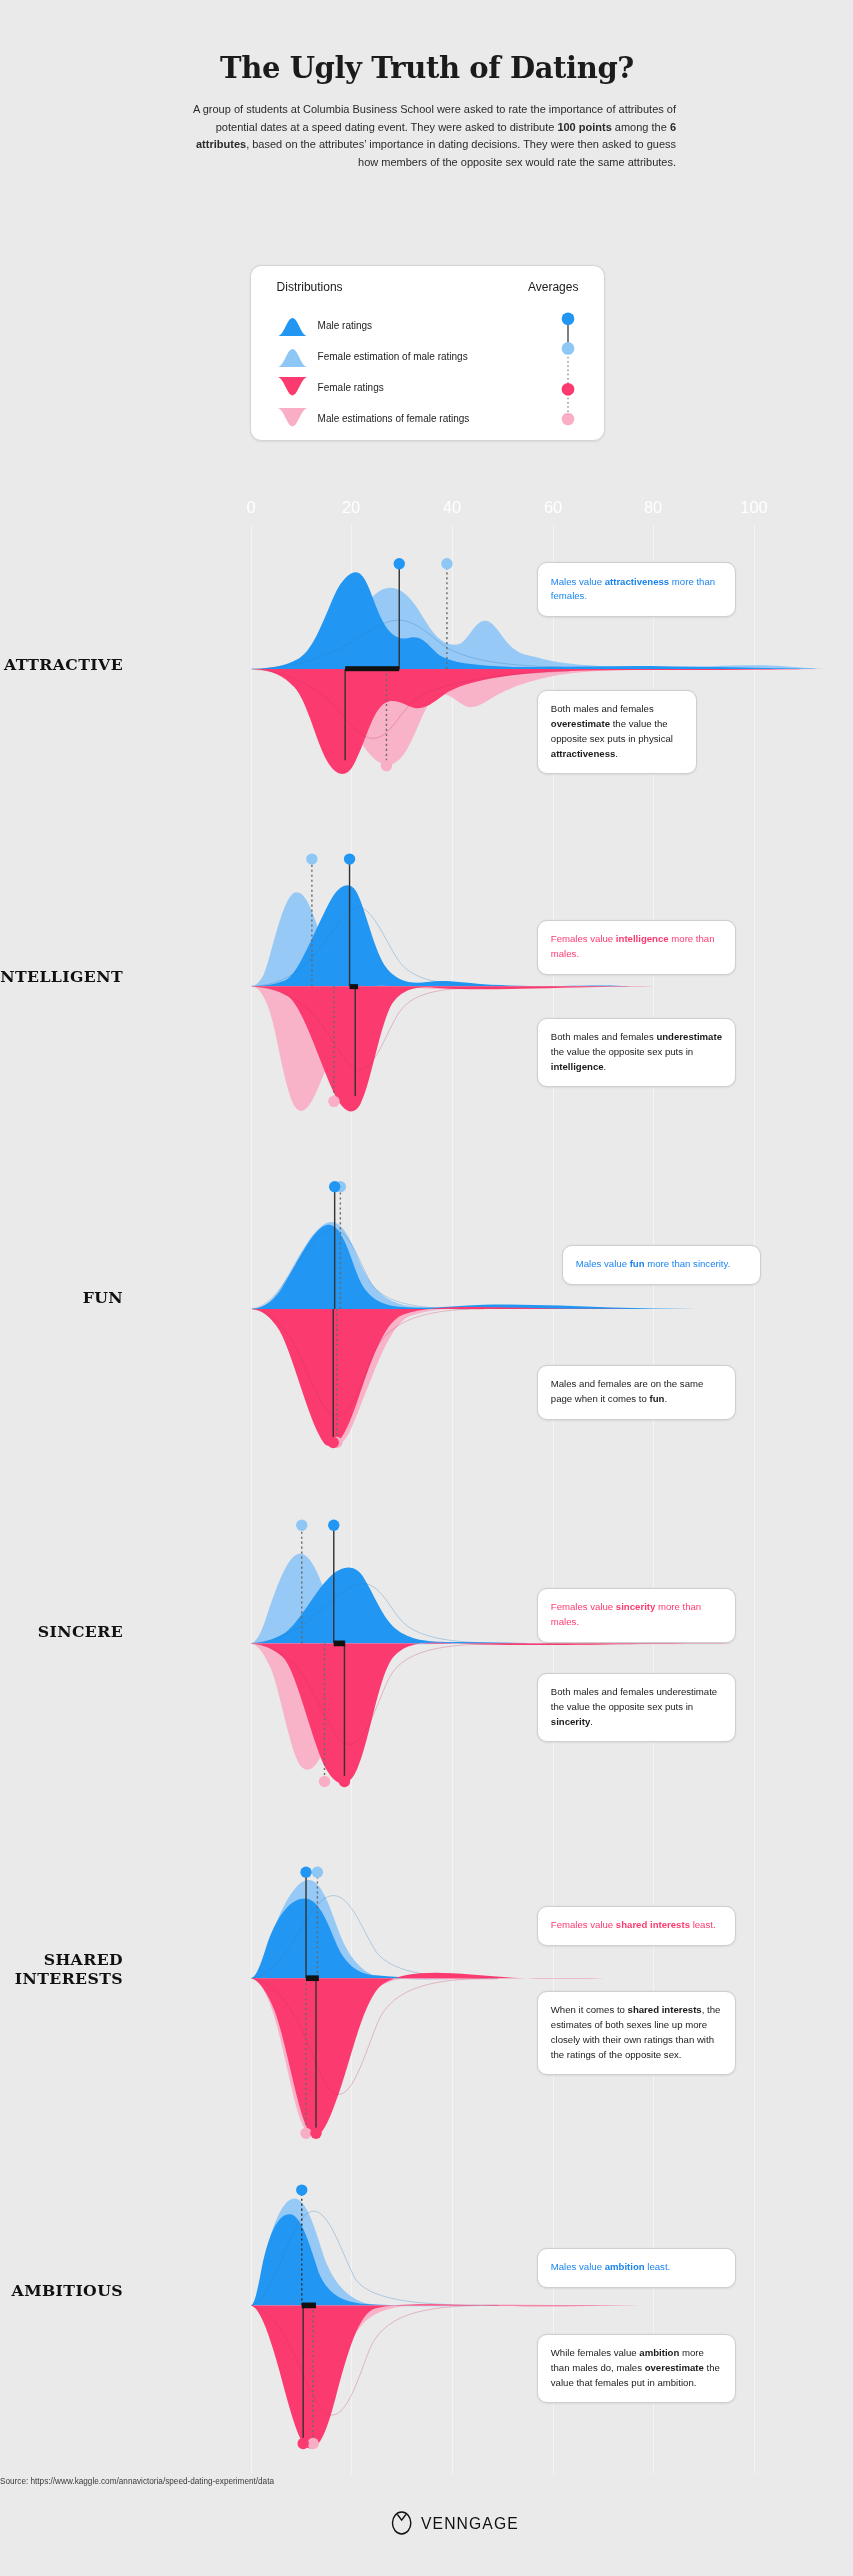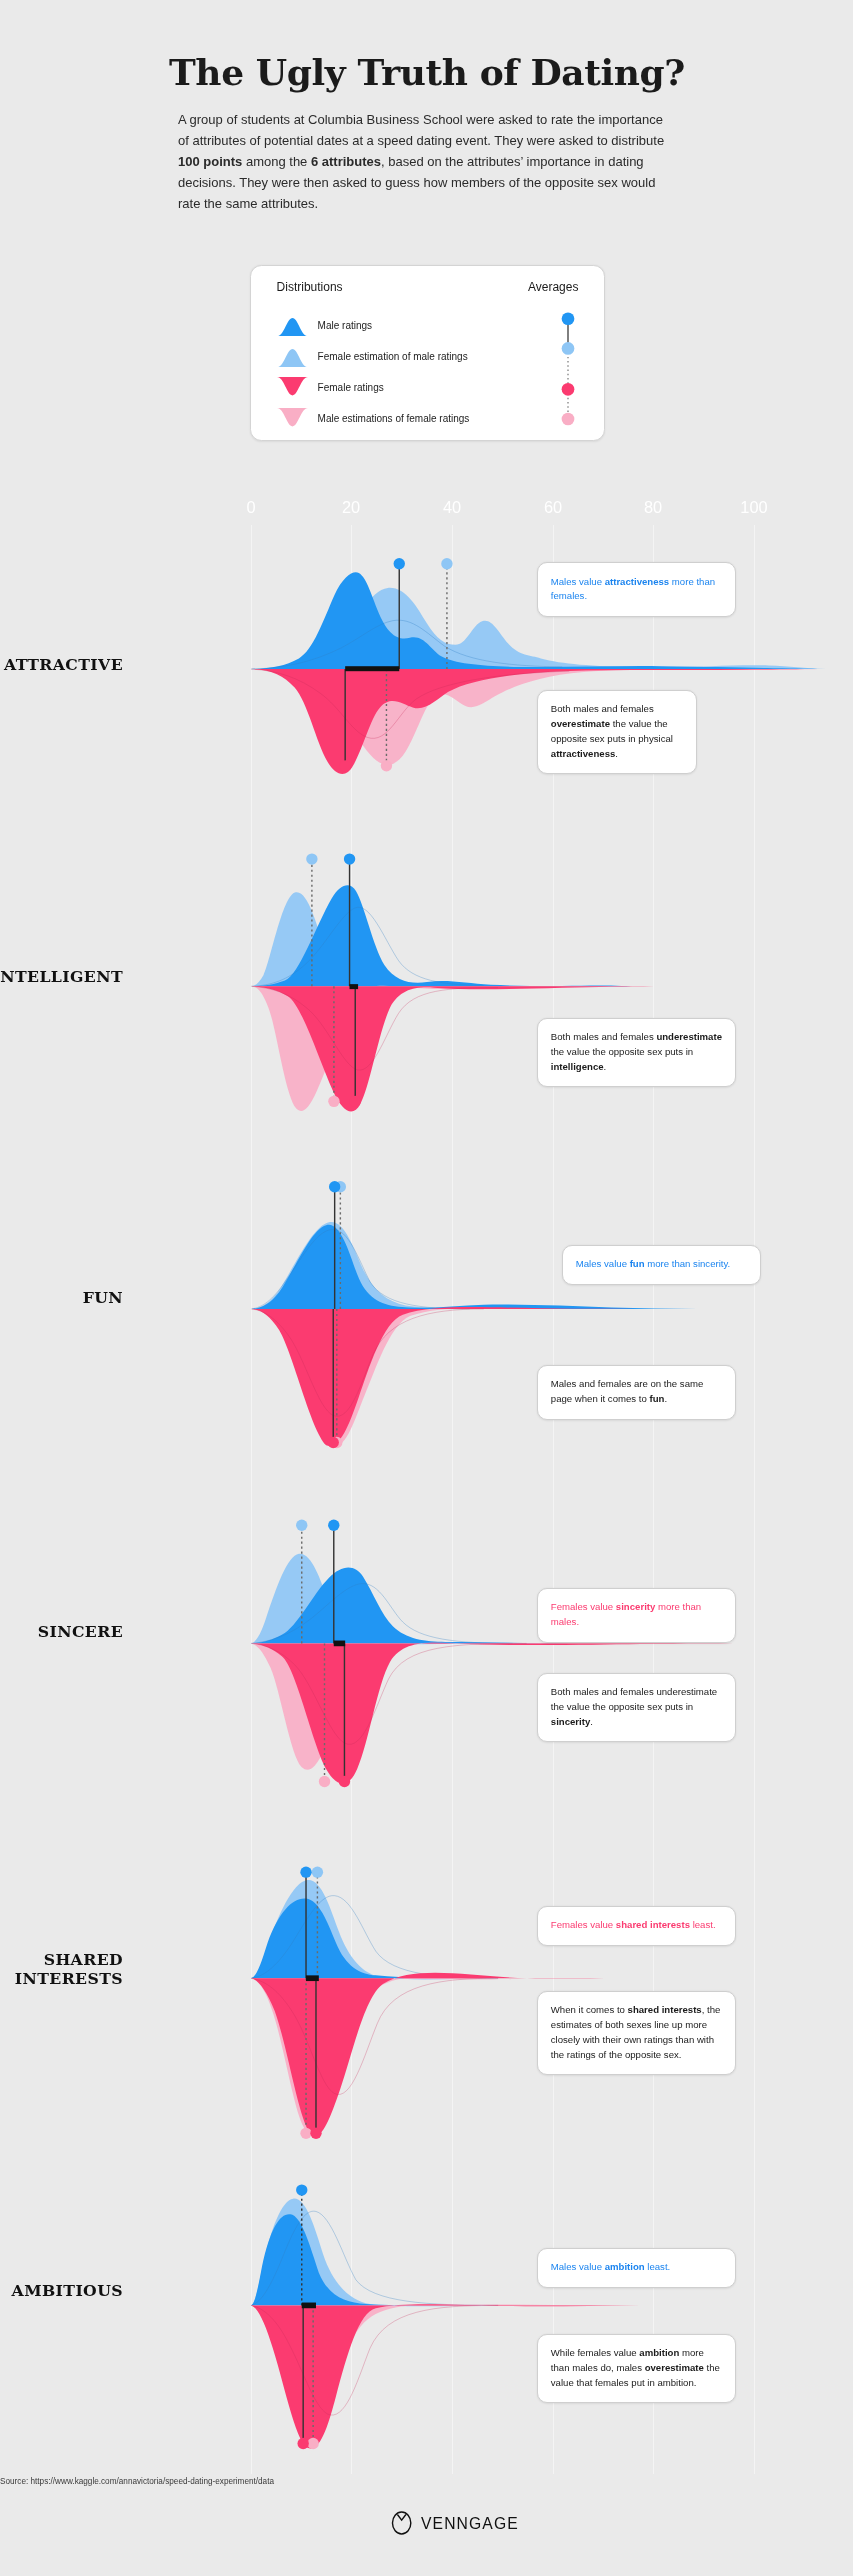--- a/index.html
+++ b/index.html
@@ -10,31 +10,31 @@
     color:#1b1b1b;
     -webkit-font-smoothing:antialiased;
   }
   .page{position:relative;width:854px;height:2576px;overflow:hidden;background:#eaeaea;}
 
   
   .title{
     text-align:center;
     font-family:"DejaVu Serif", serif;
     font-weight:bold;
-    font-size:36px;
+    font-size:29px;
     letter-spacing:-0.4px;
     color:#1b1b1b;
     padding-top:51px;
     margin:0;
   }
   .subtitle{
     width:498px;
     margin:15.7px auto 0 auto;
-    text-align:left;
-    font-size:13px;
+    text-align:right;
+    font-size:11px;
     line-height:1.62;
     color:#2b2b2b;
   }
   .subtitle b{font-weight:bold;}
 
   
   .legend{
     position:absolute;
     left:250px;top:265px;
     width:353px;height:174px;
@@ -238,20 +238,21 @@
         <circle cx="438" cy="17" r="8" fill="#8ec6f5"></circle>
         <line x1="491" y1="196" x2="491" y2="22" stroke="#333" stroke-width="2"></line>
         <circle cx="491" cy="17" r="8" fill="#2196f3"></circle>
         <line x1="469" y1="196" x2="469" y2="352" stroke="#6b6b6b" stroke-width="2" stroke-dasharray="3,4"></line>
         <circle cx="469" cy="358" r="8" fill="#f9aec5"></circle>
         <line x1="499" y1="196" x2="499" y2="352" stroke="#333" stroke-width="2"></line>
         <circle cx="499" cy="358" r="8" fill="#fb3b70"></circle>
         <rect x="491" y="193" width="12" height="7" fill="#111"></rect>
       </svg>
     </div>
+    <div class="callout pink" style="left:537px;top:73px;width:199px;"><span>Females value <b>intelligence</b> more than males.</span></div>
     <div class="callout dark" style="left:537px;top:171px;width:199px;"><span>Both males and females <b>underestimate</b> the value the opposite sex puts in <b>intelligence</b>.</span></div>
   </div>
 
   <div class="section" style="top:1174px;height:299px">
     <div class="sec-label" style="top:115px">FUN</div>
     <div class="plot">
       <svg width="854" height="277" viewBox="0 0 1200 390">
 
         <path d="M353,190 C366,189 380,182 394,160 C414,128 440,72 462,68 C484,64 496,104 510,134 C524,164 544,180 570,185 C620,192 660,189 700,190 Z" fill="#8ec6f5" opacity="0.92"></path>
         <path d="M353,190 C366,189 378,184 392,166 C412,138 436,78 458,72 C478,66 490,110 502,142 C514,174 534,184 560,187 C600,191 640,185 680,184 C740,183 800,186 860,188 C900,189 940,190 980,190 Z" fill="#2196f3"></path>

